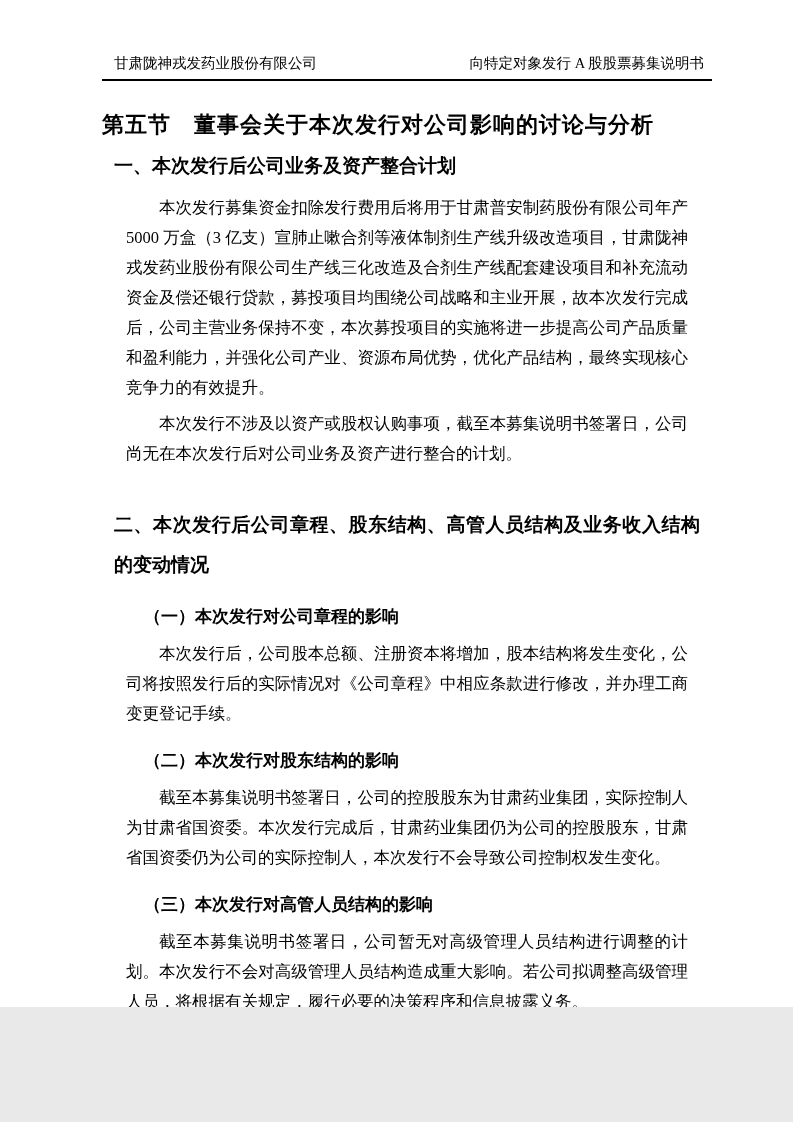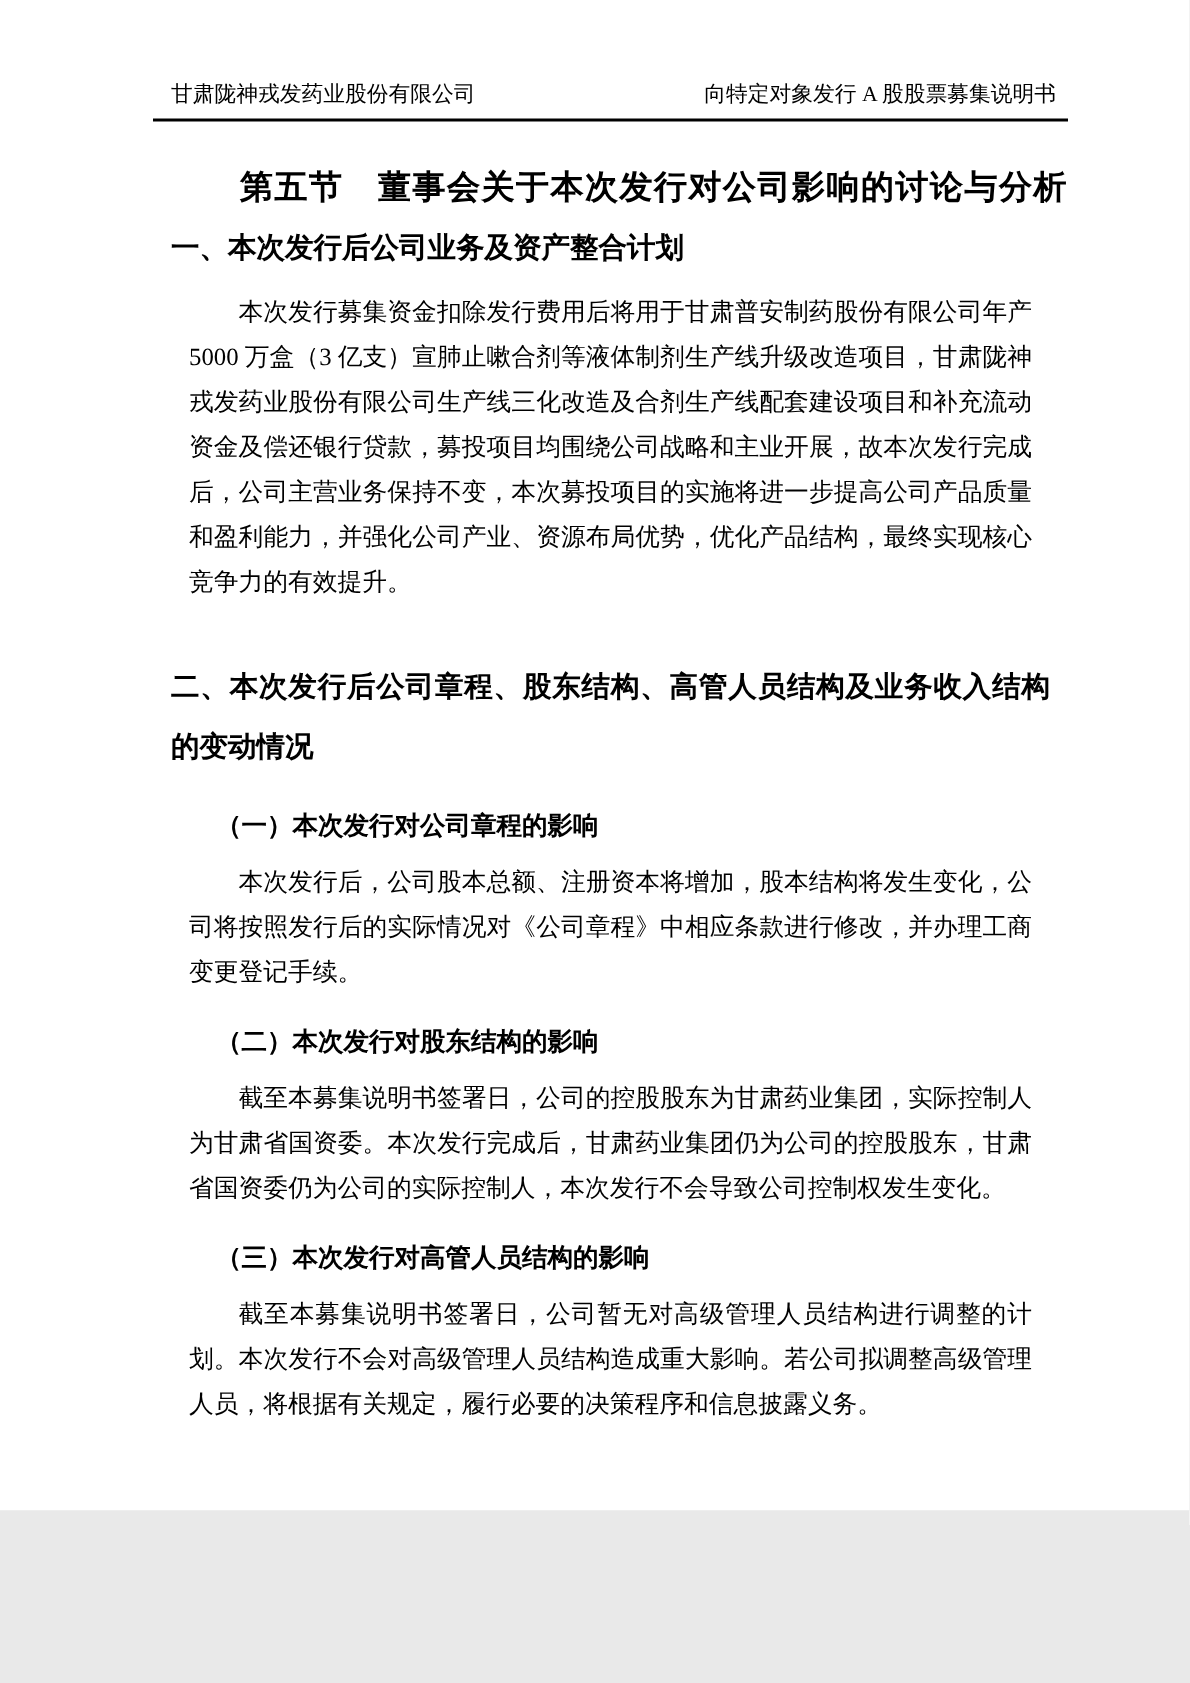--- a/index.html
+++ b/index.html
@@ -27,21 +27,21 @@
     line-height: 20px;
     padding: 0 8px 6px 12px;
     border-bottom: 2px solid #000000;
   }
   .doc-title {
     margin: 28px 0 0 0;
     font-family: "Liberation Sans", "DejaVu Sans", sans-serif;
     font-weight: bold;
     font-size: 22px;
     line-height: 32px;
-    text-align: right;
+    text-align: left;
     letter-spacing: 1px;
   }
   .sec-heading {
     margin: 36px 12px 0 12px;
     font-family: "Liberation Sans", "DejaVu Sans", sans-serif;
     font-weight: bold;
     font-size: 19px;
     line-height: 40px;
     text-align: justify;
   }
@@ -86,20 +86,21 @@
     <span>甘肃陇神戎发药业股份有限公司</span>
     <span>向特定对象发行 A 股股票募集说明书</span>
   </div>
 
   <h1 class="doc-title">第五节　董事会关于本次发行对公司影响的讨论与分析</h1>
 
   <h2 class="sec-heading first">一、本次发行后公司业务及资产整合计划</h2>
 
   <p class="para">本次发行募集资金扣除发行费用后将用于甘肃普安制药股份有限公司年产5000 万盒（3 亿支）宣肺止嗽合剂等液体制剂生产线升级改造项目，甘肃陇神戎发药业股份有限公司生产线三化改造及合剂生产线配套建设项目和补充流动资金及偿还银行贷款，募投项目均围绕公司战略和主业开展，故本次发行完成后，公司主营业务保持不变，本次募投项目的实施将进一步提高公司产品质量和盈利能力，并强化公司产业、资源布局优势，优化产品结构，最终实现核心竞争力的有效提升。</p>
 
+  <p class="para">本次发行不涉及以资产或股权认购事项，截至本募集说明书签署日，公司尚无在本次发行后对公司业务及资产进行整合的计划。</p>
 
   <h2 class="sec-heading">二、本次发行后公司章程、股东结构、高管人员结构及业务收入结构的变动情况</h2>
 
   <h3 class="sub-heading">（一）本次发行对公司章程的影响</h3>
 
   <p class="para">本次发行后，公司股本总额、注册资本将增加，股本结构将发生变化，公司将按照发行后的实际情况对《公司章程》中相应条款进行修改，并办理工商变更登记手续。</p>
 
   <h3 class="sub-heading">（二）本次发行对股东结构的影响</h3>
 
   <p class="para">截至本募集说明书签署日，公司的控股股东为甘肃药业集团，实际控制人为甘肃省国资委。本次发行完成后，甘肃药业集团仍为公司的控股股东，甘肃省国资委仍为公司的实际控制人，本次发行不会导致公司控制权发生变化。</p>

